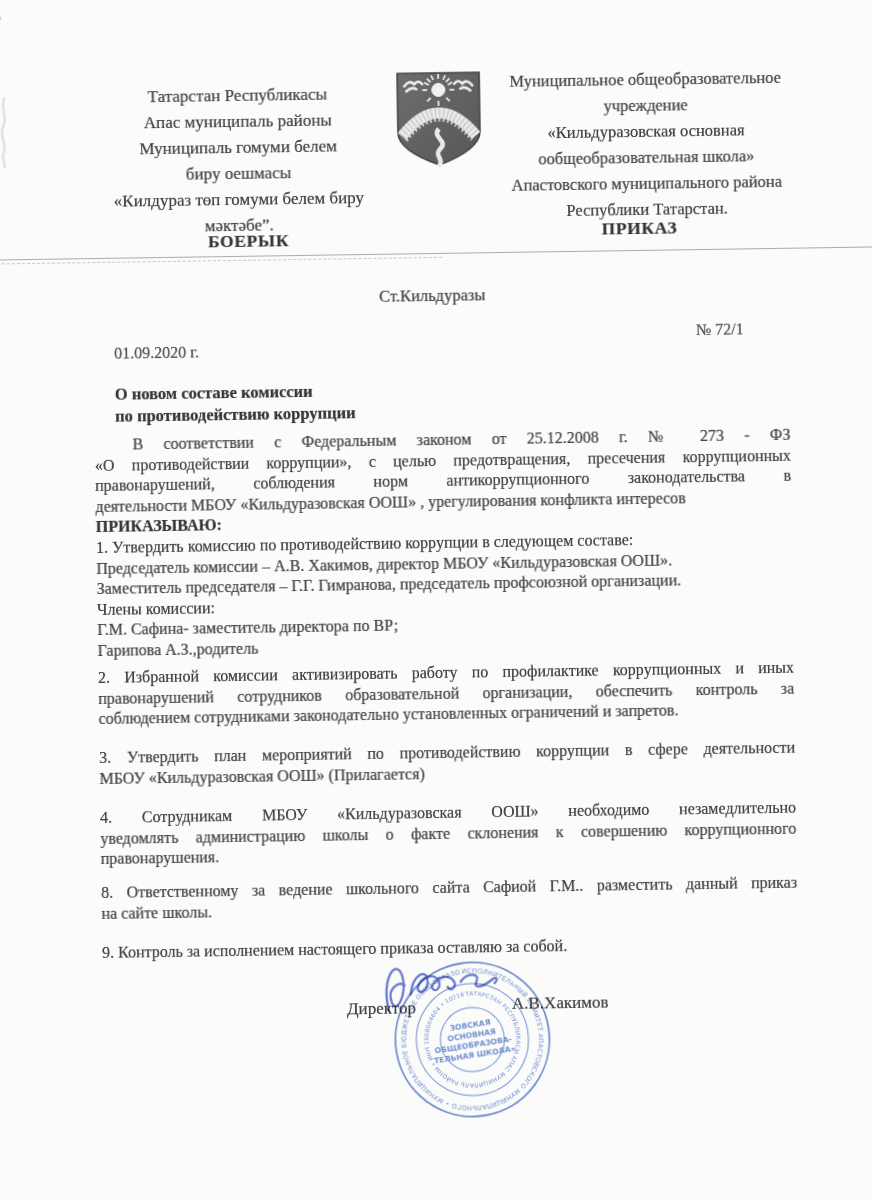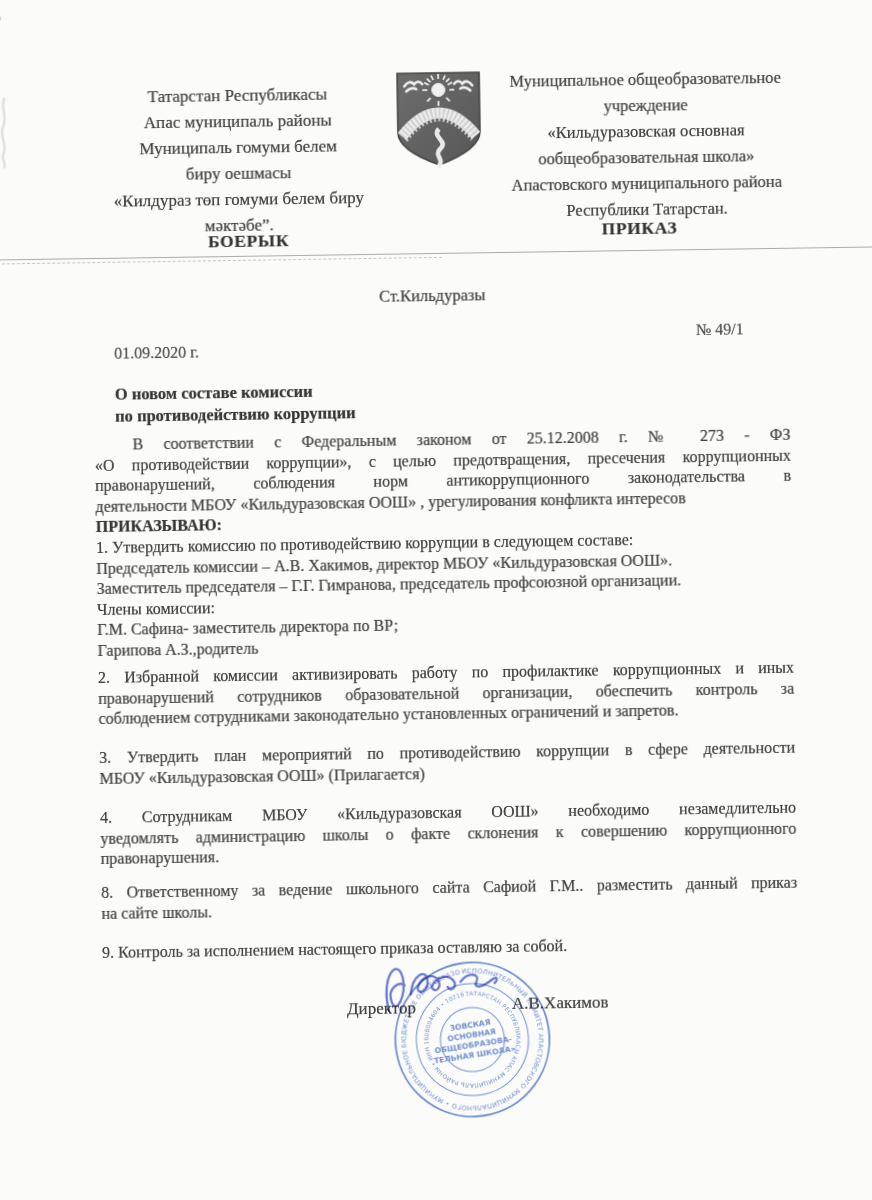--- a/index.html
+++ b/index.html
@@ -116,21 +116,21 @@
     <span class="line">Республики Татарстан.</span>
   </div>
 
   <div class="abs ctr b soft" id="boeryk">БОЕРЫК</div>
   <div class="abs ctr b soft" id="prikaz">ПРИКАЗ</div>
 
   <div class="abs" id="divider"></div>
   <div class="abs" id="divider-dash"></div>
 
   <div class="abs ctr soft" id="place">Ст.Кильдуразы</div>
-  <div class="abs soft" id="doc-number">№ 49/1</div>
+  <div class="abs soft" id="doc-number">№ 72/1</div>
   <div class="abs soft" id="doc-date">01.09.2020 г.</div>
 
   <div class="abs b soft" id="subject">
     <span class="line">О новом составе комиссии</span>
     <span class="line">по противодействию коррупции</span>
   </div>
 
   <div class="abs body-block soft" id="main-block">
     <span class="line jl ind">В соответствии с Федеральным законом от 25.12.2008 г. № 273 - ФЗ</span>
     <span class="line jl">«О противодействии коррупции», с целью предотвращения, пресечения коррупционных</span>

